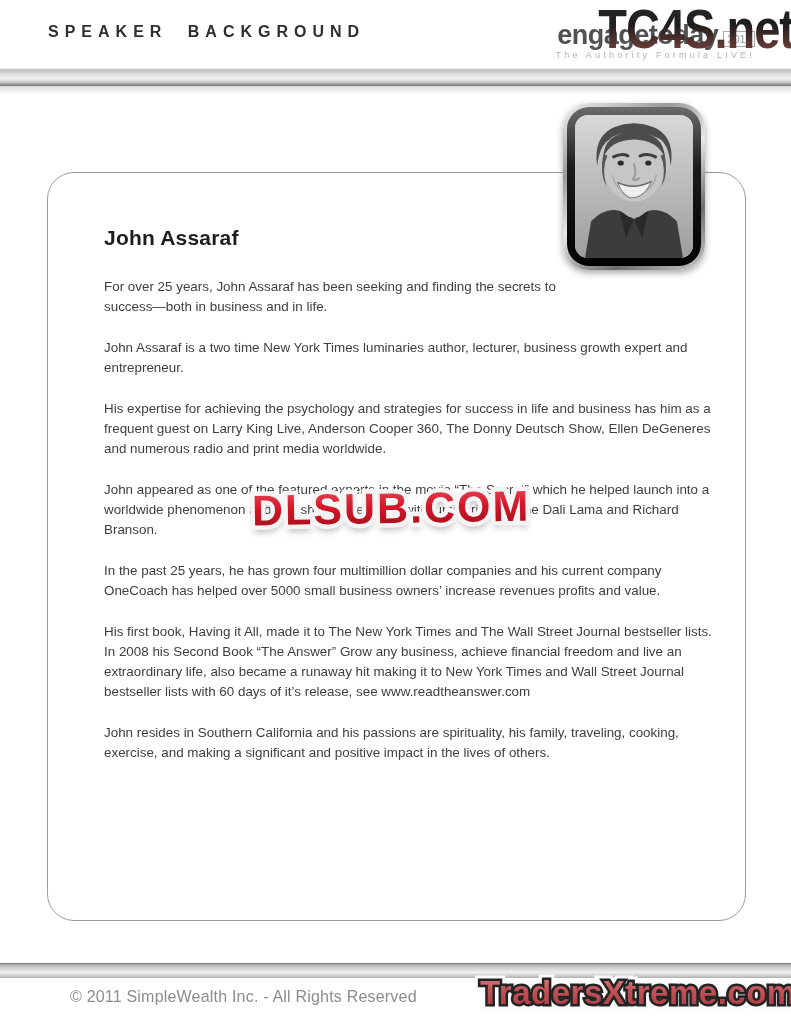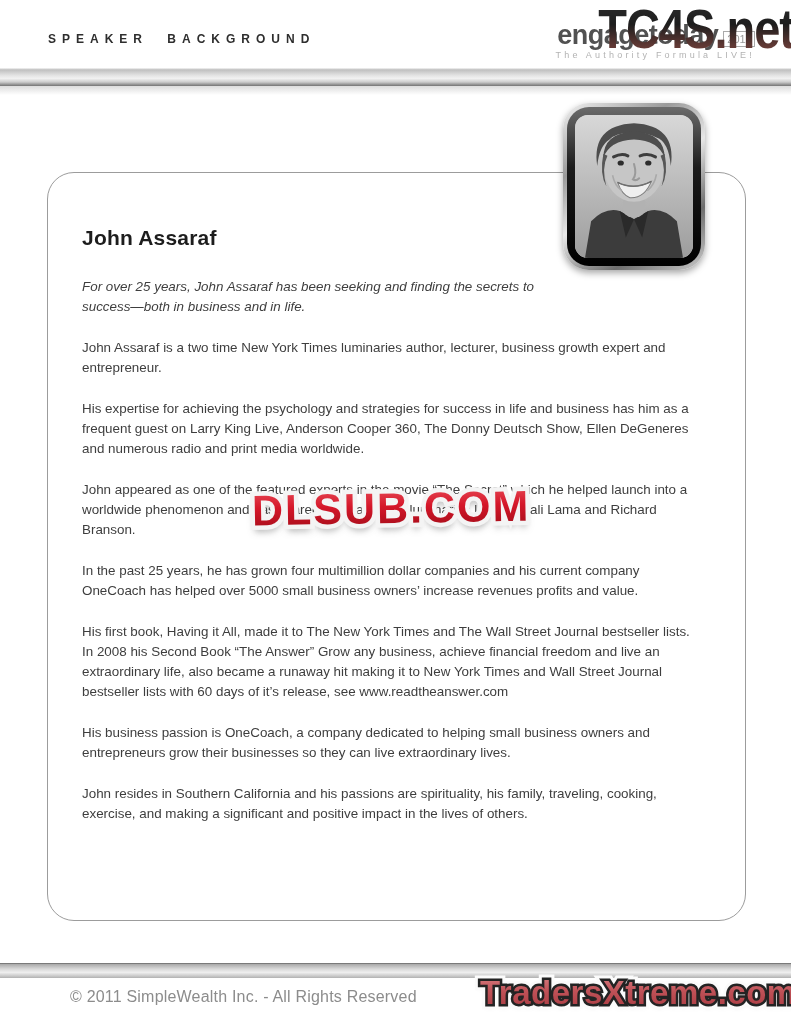--- a/index.html
+++ b/index.html
@@ -3,22 +3,22 @@
 <meta charset="utf-8">
 <style>
   html,body{margin:0;padding:0;background:#ffffff;}
   #page{
     position:relative;width:791px;height:1024px;margin:0 auto;
     background:#ffffff;overflow:hidden;
     font-family:"Liberation Sans",sans-serif;
   }
   
   .header-title{
-    position:absolute;left:48px;top:32px;
-    font-size:12px;font-weight:bold;color:#2e2e2e;
+    position:absolute;left:48px;top:23px;
+    font-size:16px;font-weight:bold;color:#2e2e2e;
     letter-spacing:6px;word-spacing:10px;white-space:nowrap;
   }
   .logo-block{
     position:absolute;top:22px;right:36px;
     display:flex;align-items:flex-end;gap:5px;z-index:2;
   }
   .logo-brand{
     font-size:27px;font-weight:bold;color:#515151;letter-spacing:-0.5px;line-height:1;
   }
   .logo-year{
@@ -84,29 +84,29 @@
       background:linear-gradient(180deg,#da8184 0%,#c05258 45%,#a83940 100%);
       -webkit-background-clip:text;background-clip:text;color:transparent;
     }
   }
   
   .content-box{
     position:absolute;left:47px;top:172px;width:697px;height:747px;
     border:1px solid #9c9c9c;border-radius:27px;background:#ffffff;z-index:1;
   }
   .content-text{
-    position:absolute;left:82px;top:226px;width:616px;z-index:2;
+    position:absolute;left:104px;top:226px;width:616px;z-index:2;
   }
   .speaker-name{
     font-size:21px;font-weight:bold;color:#1d1d1d;margin:0 0 27px 0;letter-spacing:0.2px;
   }
   .content-text p{
     font-size:13.4px;line-height:20px;color:#3e3e3e;margin:0 0 21px 0;
   }
-  .content-text p.first{max-width:478px;font-style:italic;}
+  .content-text p.first{max-width:478px;}
   
   .photo-frame{
     position:absolute;left:563px;top:103px;width:142px;height:167px;z-index:3;
     border-radius:26px;box-sizing:border-box;padding:4px;
     background:linear-gradient(145deg,#f2f2f2 0%,#9a9a9a 28%,#e8e8e8 50%,#6d6d6d 76%,#cccccc 100%);
     box-shadow:0 3px 7px rgba(0,0,0,0.35);
   }
   .photo-bezel{
     width:100%;height:100%;box-sizing:border-box;border-radius:22px;padding:8px;
     background:linear-gradient(180deg,#6b6b6b 0%,#1c1c1c 38%,#000000 100%);
@@ -146,21 +146,20 @@
   <div class="content-box"></div>
 
   <div class="content-text">
     <h1 class="speaker-name">John Assaraf</h1>
     <p class="first">For over 25 years, John Assaraf has been seeking and finding the secrets to success—both in business and in life.</p>
     <p>John Assaraf is a two time New York Times luminaries author, lecturer, business growth expert and entrepreneur.</p>
     <p>His expertise for achieving the psychology and strategies for success in life and business has him as a frequent guest on Larry King Live, Anderson Cooper 360, The Donny Deutsch Show, Ellen DeGeneres and numerous radio and print media worldwide.</p>
     <p>John appeared as one of the featured experts in the movie “The Secret” which he helped launch into a worldwide phenomenon and has shared the stage with luminaries like the Dali Lama and Richard Branson.</p>
     <p>In the past 25 years, he has grown four multimillion dollar companies and his current company OneCoach has helped over 5000 small business owners’ increase revenues profits and value.</p>
     <p>His first book, Having it All, made it to The New York Times and The Wall Street Journal bestseller lists. In 2008 his Second Book “The Answer” Grow any business, achieve financial freedom and live an extraordinary life, also became a runaway hit making it to New York Times and Wall Street Journal bestseller lists with 60 days of it’s release, see www.readtheanswer.com</p>
-    <p>His business passion is OneCoach, a company dedicated to helping small business owners and entrepreneurs grow their businesses so they can live extraordinary lives.</p>
     <p>John resides in Southern California and his passions are spirituality, his family, traveling, cooking, exercise, and making a significant and positive impact in the lives of others.</p>
   </div>
 
   <div class="photo-frame">
     <div class="photo-bezel">
       <div class="photo-inner">
         <svg viewBox="0 0 116 140" preserveAspectRatio="xMidYMid slice">
           <defs>
             <linearGradient id="pbg" x1="0" x2="0" y1="0" y2="1">
               <stop offset="0" stop-color="#d8d8d8"></stop>

